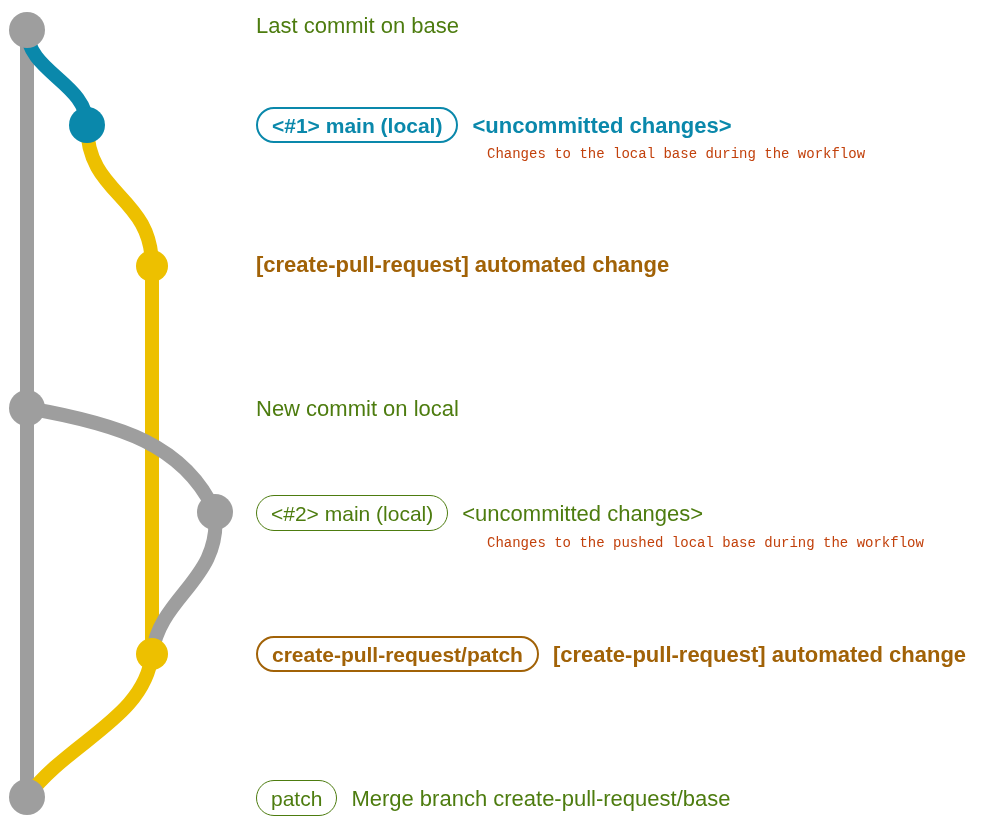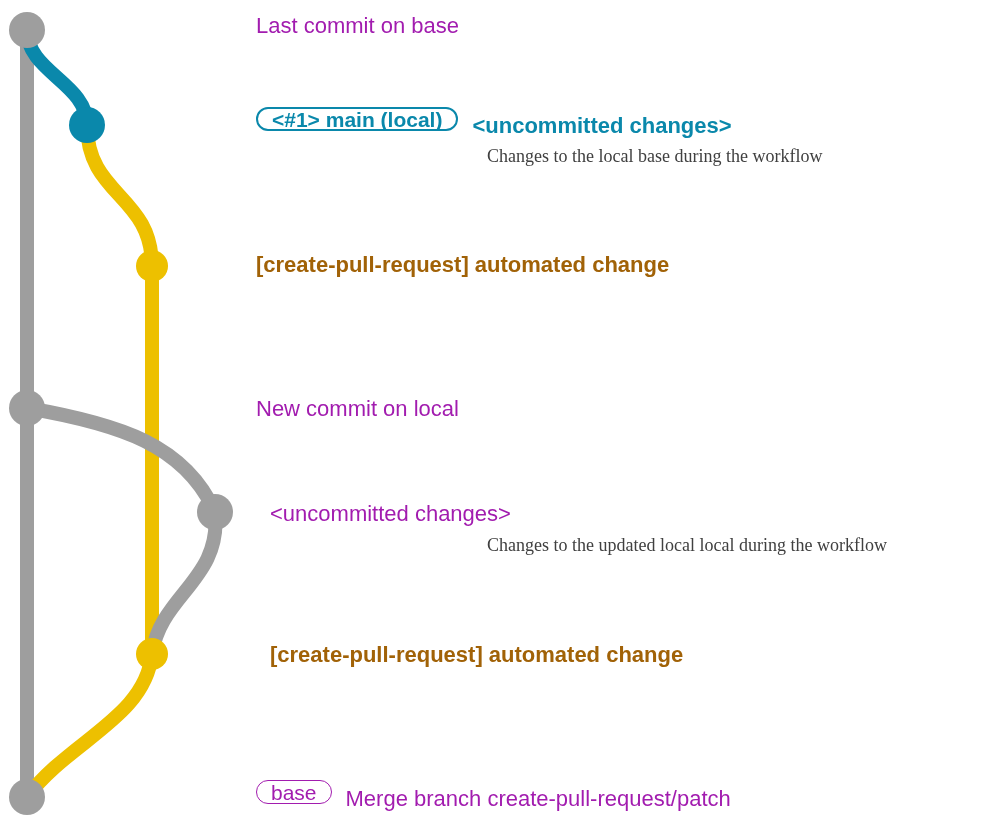--- a/index.html
+++ b/index.html
@@ -42,21 +42,21 @@
     display: inline-flex;
     align-items: center;
     justify-content: center;
     border: 2px solid currentColor;
     border-radius: 999px;
     box-sizing: border-box;
     font-size: 21px;
     font-weight: 700;
     line-height: 1;
     padding: 0 14px;
-    height: 24px;
+    height: 36px;
     white-space: nowrap;
   }
 
   .pill.thin {
     border-width: 1.5px;
     font-weight: 400;
   }
 
   .headline {
     font-size: 22px;
@@ -64,28 +64,28 @@
     line-height: 1;
     white-space: nowrap;
   }
 
   .headline.bold {
     font-weight: 700;
   }
 
   .subtext {
     position: absolute;
-    font-family: Liberation Serif, serif;
-    font-size: 18px;
-    color: #404040;
+    font-family: Liberation Mono, monospace;
+    font-size: 14px;
+    color: #c2410c;
     white-space: nowrap;
     line-height: 1;
   }
 
-  .c-gray   { color: #a21caf; }
+  .c-gray   { color: #4d7c0f; }
   .c-blue   { color: #0a88ab; }
   .c-yellow { color: #a16207; }
   .gap-14 { margin-left: 14px; }
 </style>
 </head>
 <body>
 
 <svg id="graph-svg" viewBox="0 0 981 827" xmlns="http://www.w3.org/2000/svg">
 
   <path d="M 27 30 L 27 797" fill="none" stroke="#9e9e9e" stroke-width="14" stroke-linecap="round"></path>
@@ -125,26 +125,28 @@
 
   <div class="row" style="left:256px; top:254px;">
     <span class="headline bold c-yellow">[create-pull-request] automated change</span>
   </div>
 
   <div class="row" style="left:256px; top:398px;">
     <span class="headline c-gray">New commit on local</span>
   </div>
 
   <div class="row" style="left:256px; top:495px;">
+    <span class="pill thin c-gray">&lt;#2&gt; main (local)</span>
     <span class="headline c-gray gap-14" style="margin-top:8px;">&lt;uncommitted changes&gt;</span>
   </div>
-  <div class="subtext" style="left:487px; top:536px;">Changes to the updated local local during the workflow</div>
+  <div class="subtext" style="left:487px; top:536px;">Changes to the pushed local base during the workflow</div>
 
   <div class="row" style="left:256px; top:636px;">
+    <span class="pill c-yellow">create-pull-request/patch</span>
     <span class="headline bold c-yellow gap-14" style="margin-top:8px;">[create-pull-request] automated change</span>
   </div>
 
   <div class="row" style="left:256px; top:780px;">
-    <span class="pill thin c-gray">base</span>
-    <span class="headline c-gray gap-14" style="margin-top:8px;">Merge branch create-pull-request/patch</span>
+    <span class="pill thin c-gray">patch</span>
+    <span class="headline c-gray gap-14" style="margin-top:8px;">Merge branch create-pull-request/base</span>
   </div>
 
 </div>
 
 </body></html>

